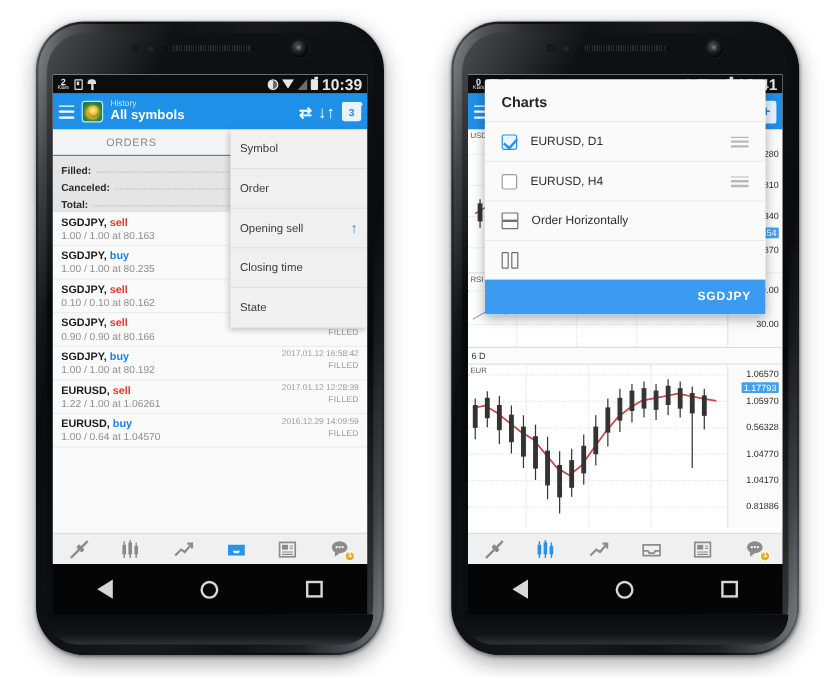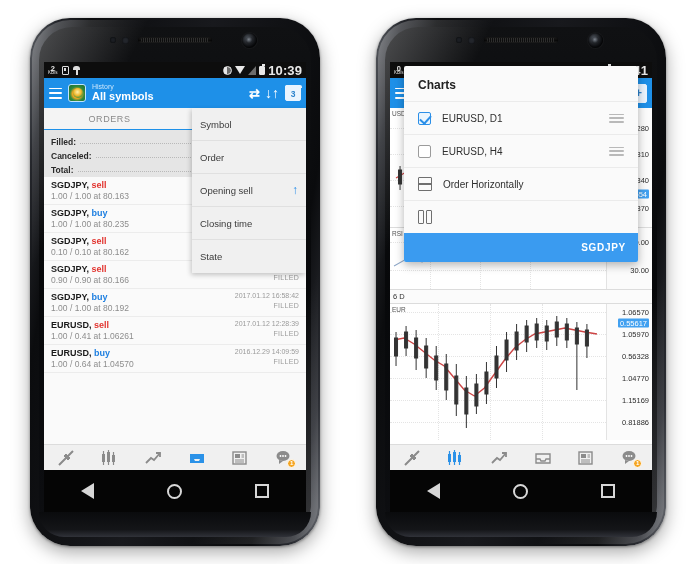--- a/index.html
+++ b/index.html
@@ -346,21 +346,21 @@
             </div>
             <div class="rgt">
               <div class="d-time">2017.01.12 16:58:42</div>
               <div class="d-state">FILLED</div>
             </div>
           </div>
           <div class="deal">
             <div class="lft">
               <div class="d-sym"><span>EURUSD,</span>
                 <span class="d-sell">sell</span></div>
-              <div class="d-vol">1.00 / 0.41 at 1.06261</div>
+              <div class="d-vol">1.22 / 1.00 at 1.06261</div>
             </div>
             <div class="rgt">
               <div class="d-time">2017.01.12 12:28:39</div>
               <div class="d-state">FILLED</div>
             </div>
           </div>
           <div class="deal">
             <div class="lft">
               <div class="d-sym"><span>EURUSD,</span>
                 <span class="d-buy">buy</span></div>
@@ -640,25 +640,25 @@
                   <rect x="174.5" y="20" width="3" height="16"></rect>
                 <line x1="186" y1="18" x2="186" y2="86"></line>
                   <rect x="184.5" y="24" width="3" height="16"></rect>
                 <line x1="196" y1="20" x2="196" y2="54"></line>
                   <rect x="194.5" y="26" width="3" height="16"></rect>
               </g>
             </svg>
           </div>
           <div class="scale">
             <div class="lvl" style="top:8px;">1.06570</div>
-            <div class="lvl hi" style="top:19px;">0.55617</div>
+            <div class="lvl hi" style="top:19px;">1.17793</div>
             <div class="lvl" style="top:30px;">1.05970</div>
             <div class="lvl" style="top:52px;">0.56328</div>
             <div class="lvl" style="top:74px;">1.04770</div>
-            <div class="lvl" style="top:96px;">1.15169</div>
+            <div class="lvl" style="top:96px;">1.04170</div>
             <div class="lvl" style="top:118px;">0.81886</div>
           </div>
         </div>
 
         <div class="xaxis" style="background:#fff;">
           <span class="xtick" style="left:2px;">29 Dec 16:00</span>
           <span class="xtick" style="left:62px;">4 Jan 16:00</span>
           <span class="xtick" style="left:130px;">10 Jan 16:00</span>
         </div>
       </div>

